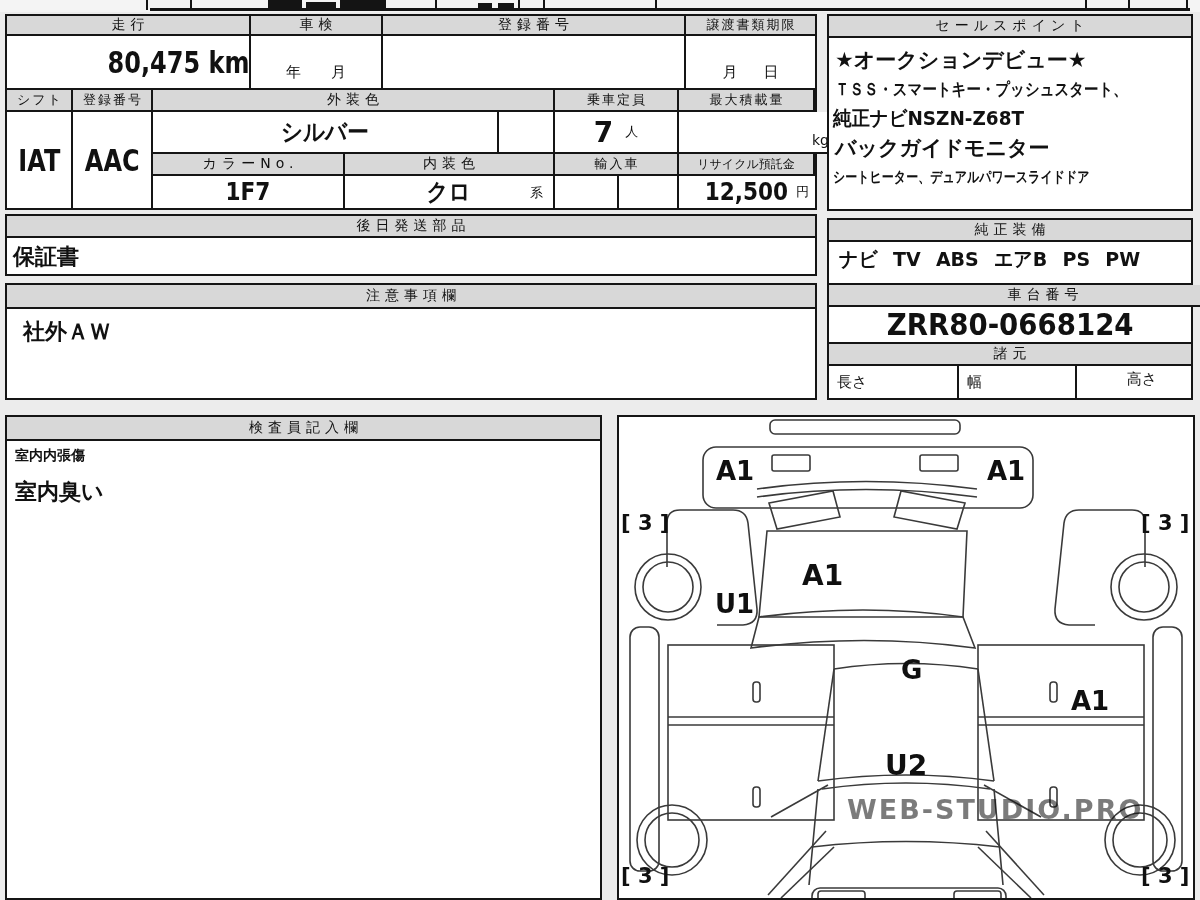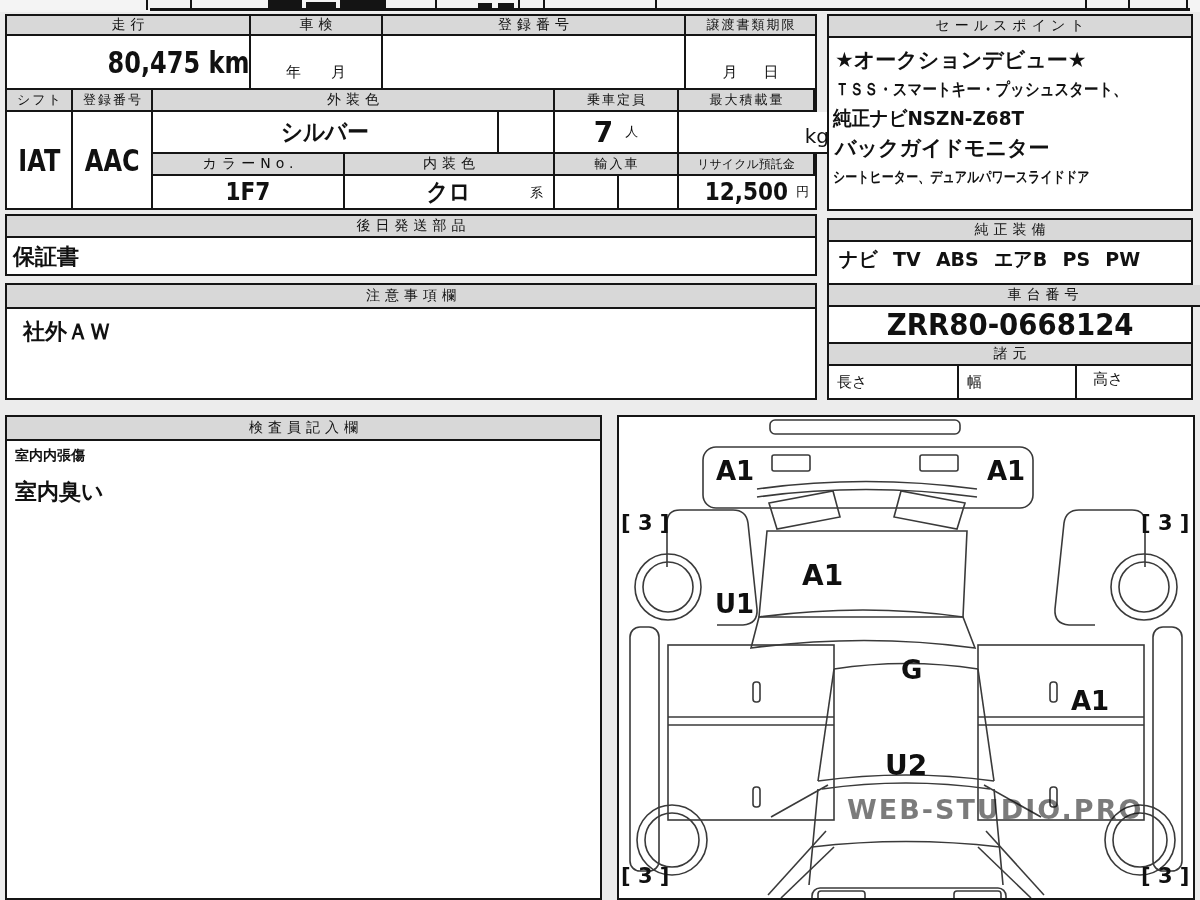--- a/index.html
+++ b/index.html
@@ -71,21 +71,21 @@
     <span class="mid">シルバー</span>
   </div>
   <div class="c nb" style="left:66px;top:96px;width:80px;height:96px">
     <span class="big" style="transform-origin:center">AAC</span>
   </div>
   <div class="c" style="left:492px;top:96px;width:56px;height:42px"></div>
   <div class="c" style="left:548px;top:96px;width:124px;height:42px;gap:12px">
     <span style="font-size:28px;font-weight:bold">7</span>
     <span style="font-size:13px">人</span>
   </div>
-  <div class="c nr" style="left:672px;top:96px;width:156px;height:42px;justify-content:flex-end;align-items:flex-end;padding:16px 6px 4px 0;font-size:20px">
+  <div class="c nr" style="left:672px;top:96px;width:156px;height:42px;justify-content:flex-end;align-items:flex-end;padding:16px 6px 4px 0;font-size:14px">
     <span>kg</span>
   </div>
 
   <div class="c h" style="left:146px;top:138px;width:192px;height:22px">カラーNo.</div>
   <div class="c h" style="left:338px;top:138px;width:210px;height:22px">内装色</div>
   <div class="c h h13" style="left:548px;top:138px;width:124px;height:22px">輸入車</div>
   <div class="c h h12" style="left:672px;top:138px;width:136px;height:22px">リサイクル預託金</div>
 
   <div class="c nb" style="left:146px;top:160px;width:192px;height:32px">
     <span class="mid">1F7</span>
@@ -137,21 +137,21 @@
   <div class="c nr" style="left:0;top:22px;width:362px;height:37px">
     <span style="font-size:30px;font-weight:bold;transform:scaleX(.92);white-space:nowrap">ZRR80-0668124</span>
   </div>
   <div class="c h nr" style="left:0;top:59px;width:362px;height:22px">諸元</div>
   <div class="c nb" style="left:0;top:81px;width:130px;height:32px;justify-content:flex-start;padding-left:8px;font-size:15px">
     <span>長さ</span>
   </div>
   <div class="c nb" style="left:130px;top:81px;width:118px;height:32px;justify-content:flex-start;padding-left:8px;font-size:15px">
     <span>幅</span>
   </div>
-  <div class="c nr nb" style="left:248px;top:81px;width:114px;height:26px;justify-content:flex-start;padding-left:16px;font-size:15px">
+  <div class="c nr nb" style="left:248px;top:81px;width:114px;height:26px;justify-content:center;padding-left:16px;font-size:15px">
     <span>高さ</span>
   </div>
 </div>
 
 <div class="sec" style="left:617px;top:415px;width:578px;height:485px;overflow:hidden">
   <svg width="574" height="481" viewBox="0 0 574 481" style="position:absolute;left:0;top:0" fill="none" stroke="#3a3a3a" stroke-width="1.6">
 
     <rect x="151" y="3" width="190" height="14" rx="5"></rect>
     <rect x="84" y="30" width="330" height="61" rx="13"></rect>
     <rect x="153" y="38" width="38" height="16" rx="2"></rect>

